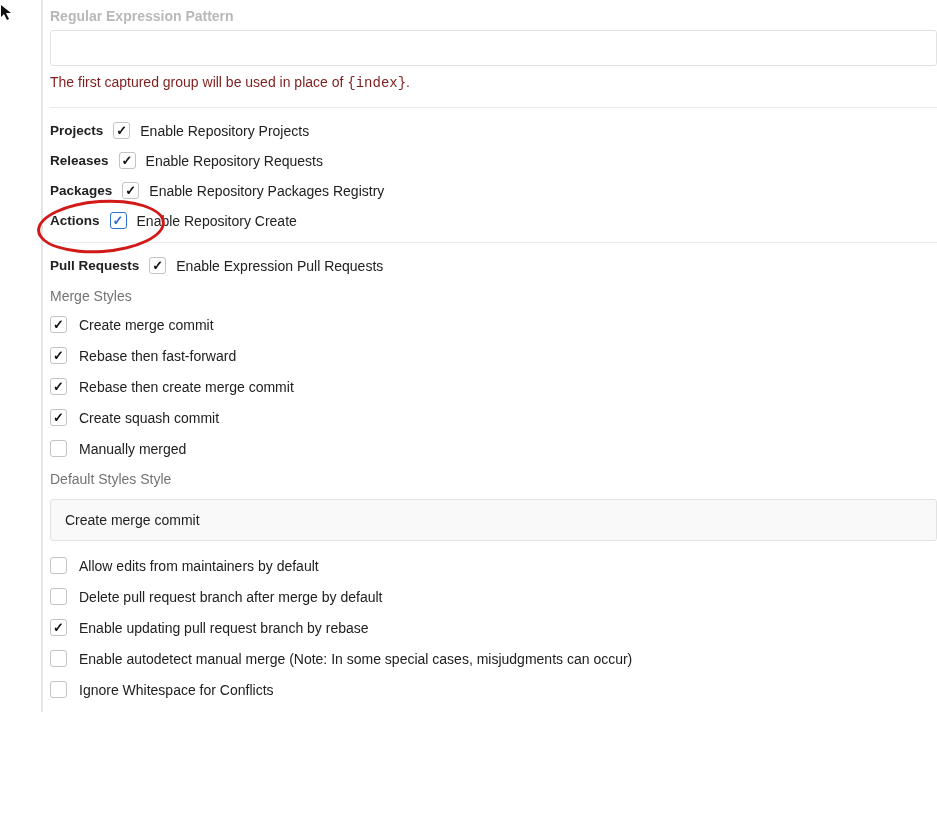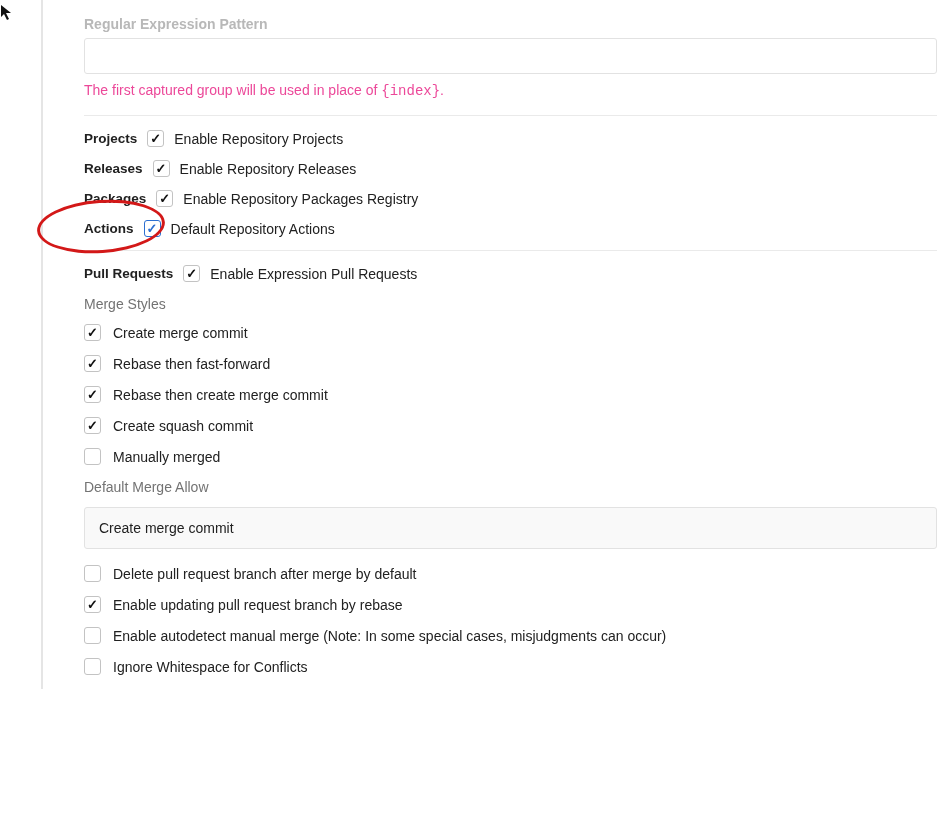--- a/index.html
+++ b/index.html
@@ -27,40 +27,40 @@
     }
     .vert-line {
       position: absolute;
       left: 41px;
       top: 0;
       width: 2px;
       height: 800px;
       background: #e5e5e5;
     }
     .content {
-      margin-left: 84px;
-      padding-top: 16px;
+      margin-left: 50px;
+      padding-top: 8px;
     }
     .ext-label {
       color: #b8b8b8;
       font-size: 14px;
       font-weight: 600;
       margin-bottom: 6px;
     }
     .ext-input {
       width: 100%;
       height: 36px;
       border: 1px solid #e2e2e2;
       border-radius: 3px;
       padding: 6px 10px;
       background: #fff;
       margin-bottom: 8px;
     }
     .ext-help {
-      color: #ec4899;
+      color: #7f1d1d;
       font-size: 14px;
       margin-bottom: 16px;
     }
     .ext-code {
       font-family: "SFMono-Regular", Consolas, "Liberation Mono", Menlo, monospace;
       background: transparent;
     }
     .divider {
       border: none;
       border-top: 1px solid #eaeaea;
@@ -178,33 +178,33 @@
 
   <div class="field-row">
     <span class="field-label">Projects</span>
     <span class="checkbox checked"></span>
     <span class="check-label">Enable Repository Projects</span>
   </div>
 
   <div class="field-row">
     <span class="field-label">Releases</span>
     <span class="checkbox checked"></span>
-    <span class="check-label">Enable Repository Releases</span>
+    <span class="check-label">Enable Repository Requests</span>
   </div>
 
   <div class="field-row">
     <span class="field-label">Packages</span>
     <span class="checkbox checked"></span>
     <span class="check-label">Enable Repository Packages Registry</span>
   </div>
 
   <div class="field-row">
     <span class="field-label">Actions</span>
     <span class="checkbox blue checked"></span>
-    <span class="check-label">Default Repository Actions</span>
+    <span class="check-label">Enable Repository Create</span>
   </div>
 
   <hr class="divider">
 
   <div class="field-row">
     <span class="field-label">Pull Requests</span>
     <span class="checkbox checked"></span>
     <span class="check-label">Enable Expression Pull Requests</span>
   </div>
 
@@ -224,28 +224,32 @@
   </div>
   <div class="merge-check-row">
     <span class="checkbox checked"></span>
     <span class="check-label">Create squash commit</span>
   </div>
   <div class="merge-check-row">
     <span class="checkbox"></span>
     <span class="check-label">Manually merged</span>
   </div>
 
-  <div class="section-heading">Default Merge Allow</div>
+  <div class="section-heading">Default Styles Style</div>
 
   <div class="select-box">
     <span>Create merge commit</span>
   </div>
 
   <div class="merge-check-row">
     <span class="checkbox"></span>
+    <span class="check-label">Allow edits from maintainers by default</span>
+  </div>
+  <div class="merge-check-row">
+    <span class="checkbox"></span>
     <span class="check-label">Delete pull request branch after merge by default</span>
   </div>
   <div class="merge-check-row">
     <span class="checkbox checked"></span>
     <span class="check-label">Enable updating pull request branch by rebase</span>
   </div>
   <div class="merge-check-row">
     <span class="checkbox"></span>
     <span class="check-label">Enable autodetect manual merge (Note: In some special cases, misjudgments can occur)</span>
   </div>

